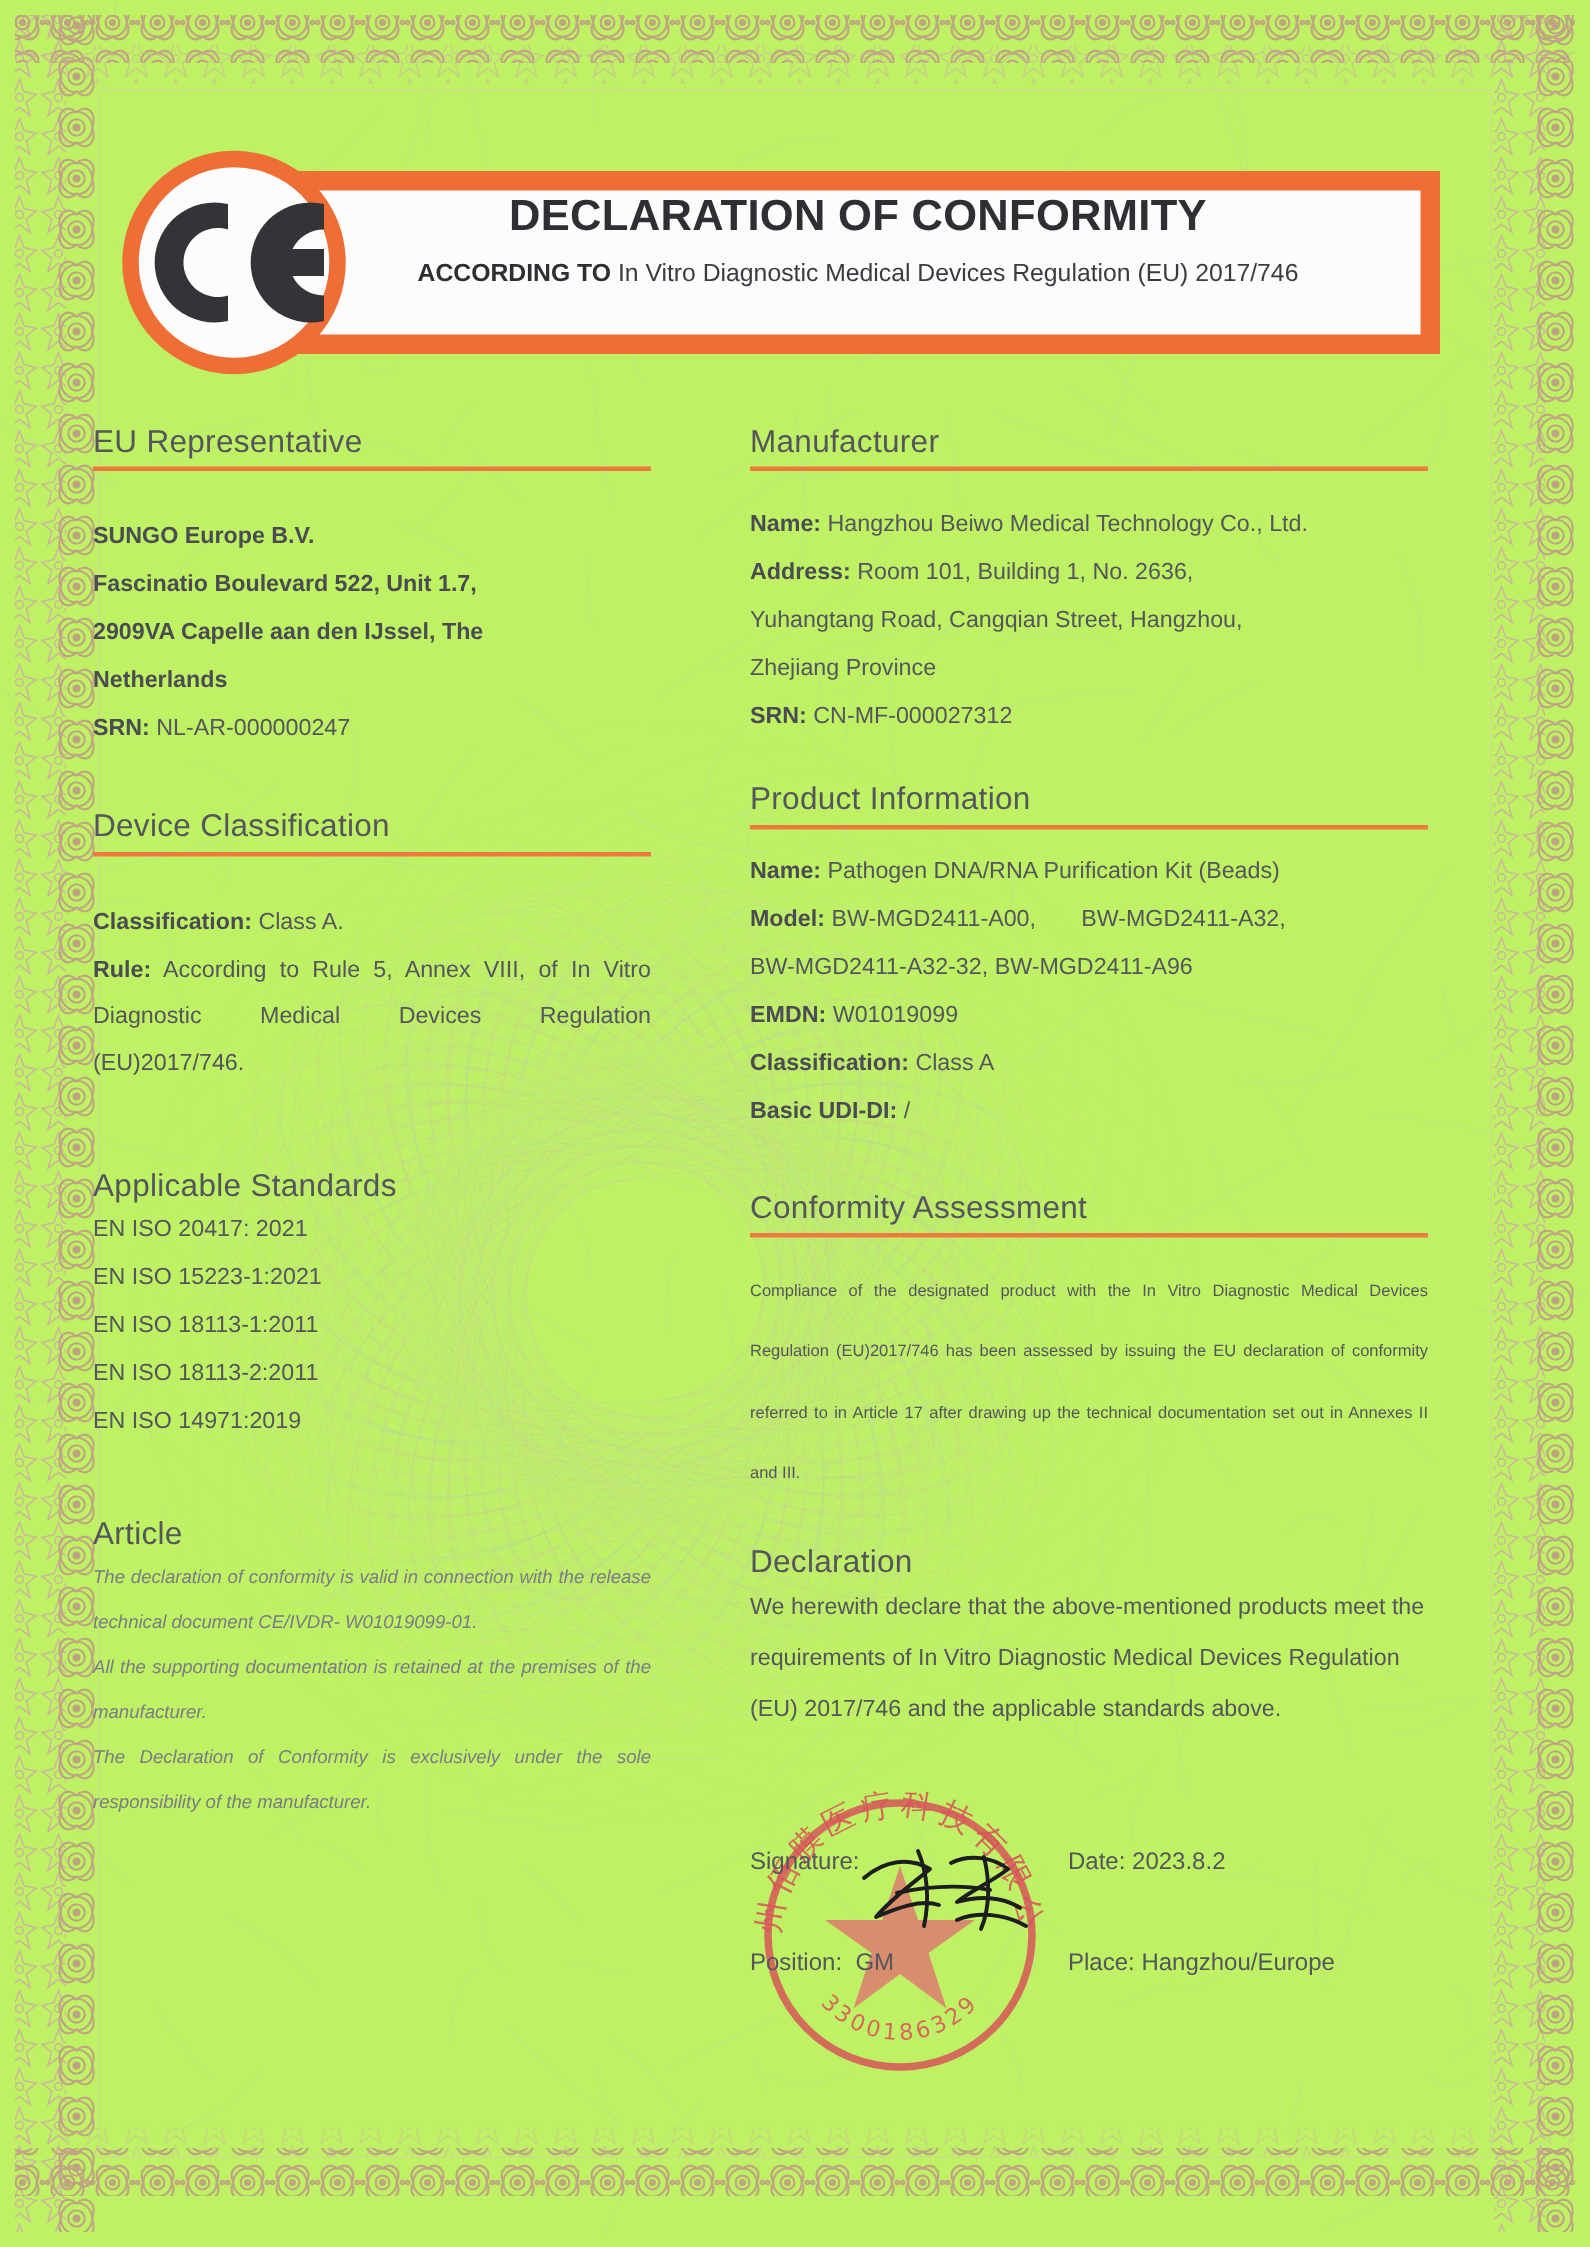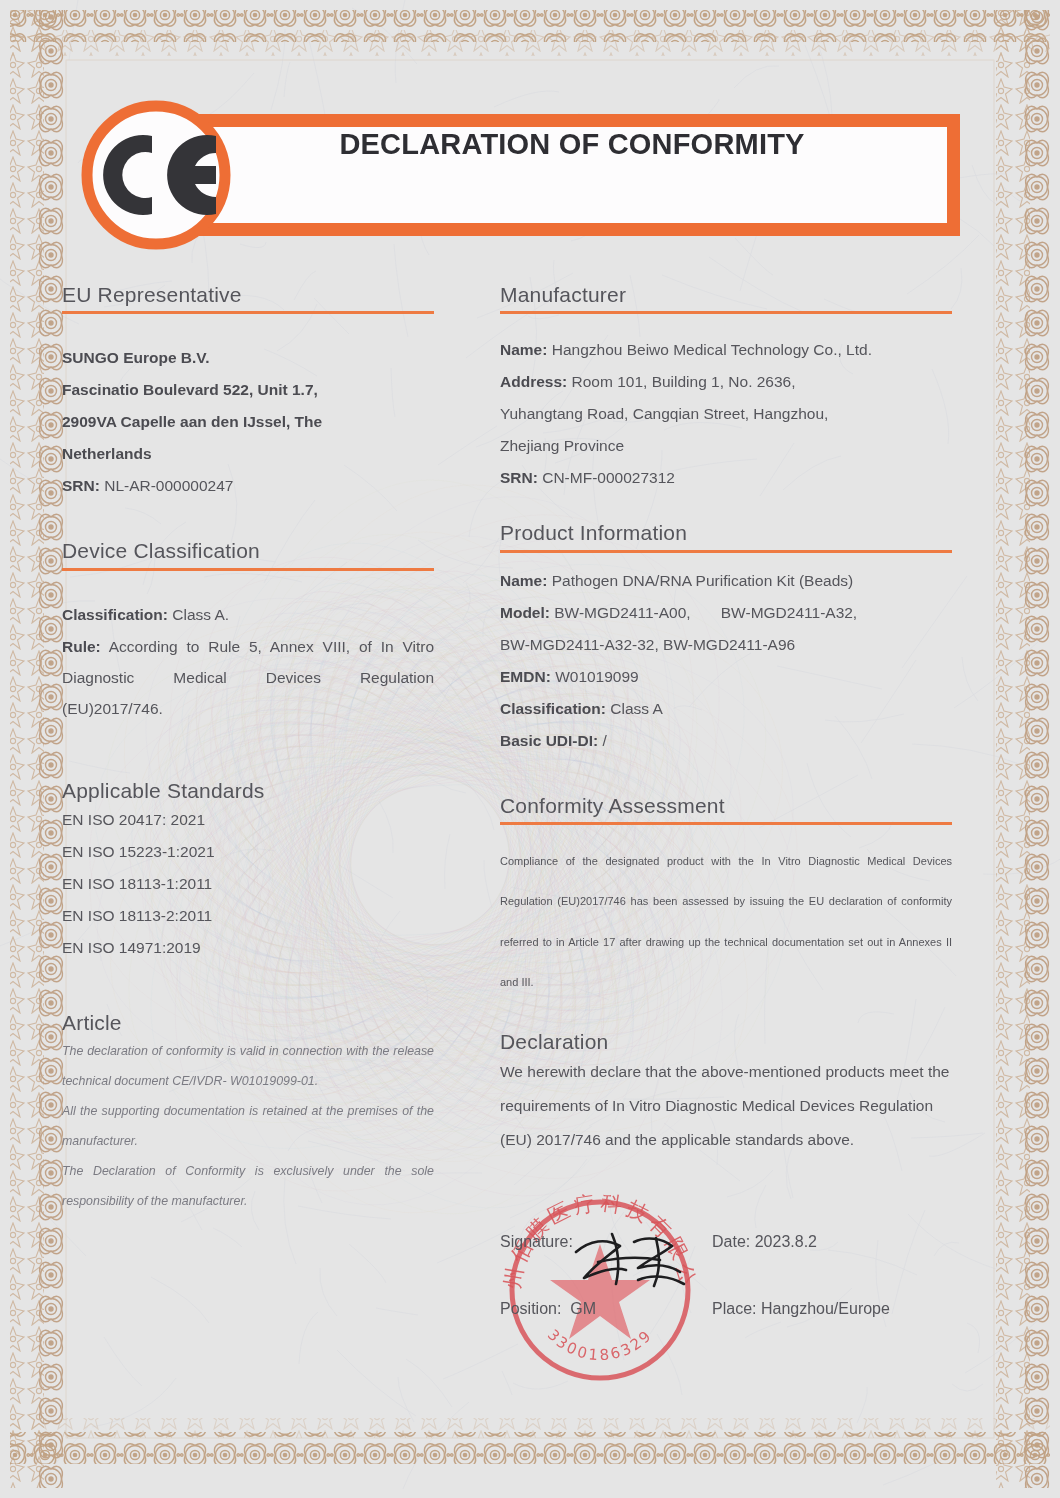--- a/index.html
+++ b/index.html
@@ -4,21 +4,21 @@
 <style>
   html, body {
     margin: 0;
     padding: 0;
     background: #ffffff;
   }
   .page {
     position: relative;
     width: 1060px;
     height: 1498px;
-    background: #e5e5e5;
+    background: #bef264;
     overflow: hidden;
     font-family: "Liberation Sans", sans-serif;
     color: #4a4a4f;
   }
 
   
   .bg-guilloche {
     position: absolute;
     inset: 0;
     pointer-events: none;
@@ -806,20 +806,21 @@
       <svg class="ce-mark" viewBox="0 0 180 155">
         <circle cx="80" cy="77" r="69" fill="#fdfcfd" stroke="#ee6e35" stroke-width="11"></circle>
         <g fill="#343438">
           <path d="M76 38 A 40 40 0 1 0 76 116 L76 99 A 23 23 0 1 1 76 55 Z"></path>
           <path d="M140 38 A 40 40 0 1 0 140 116 L140 99 A 23 23 0 0 1 119 86 L140 86 L140 68 L119 68 A 23 23 0 0 1 140 55 Z"></path>
         </g>
       </svg>
 
       <div class="header-text">
         <div class="doc-title">DECLARATION OF CONFORMITY</div>
+        <div class="doc-subtitle"><span class="lead">ACCORDING TO</span> <span>In Vitro Diagnostic Medical Devices Regulation (EU) 2017/746</span></div>
       </div>
     </div>
 
     <div class="col-left">
 
       <div class="sec">
         <div class="sec-head">EU Representative</div>
         <div class="rule"></div>
         <div class="spacer-24"></div>
         <div class="body-line b">SUNGO Europe B.V.</div>

